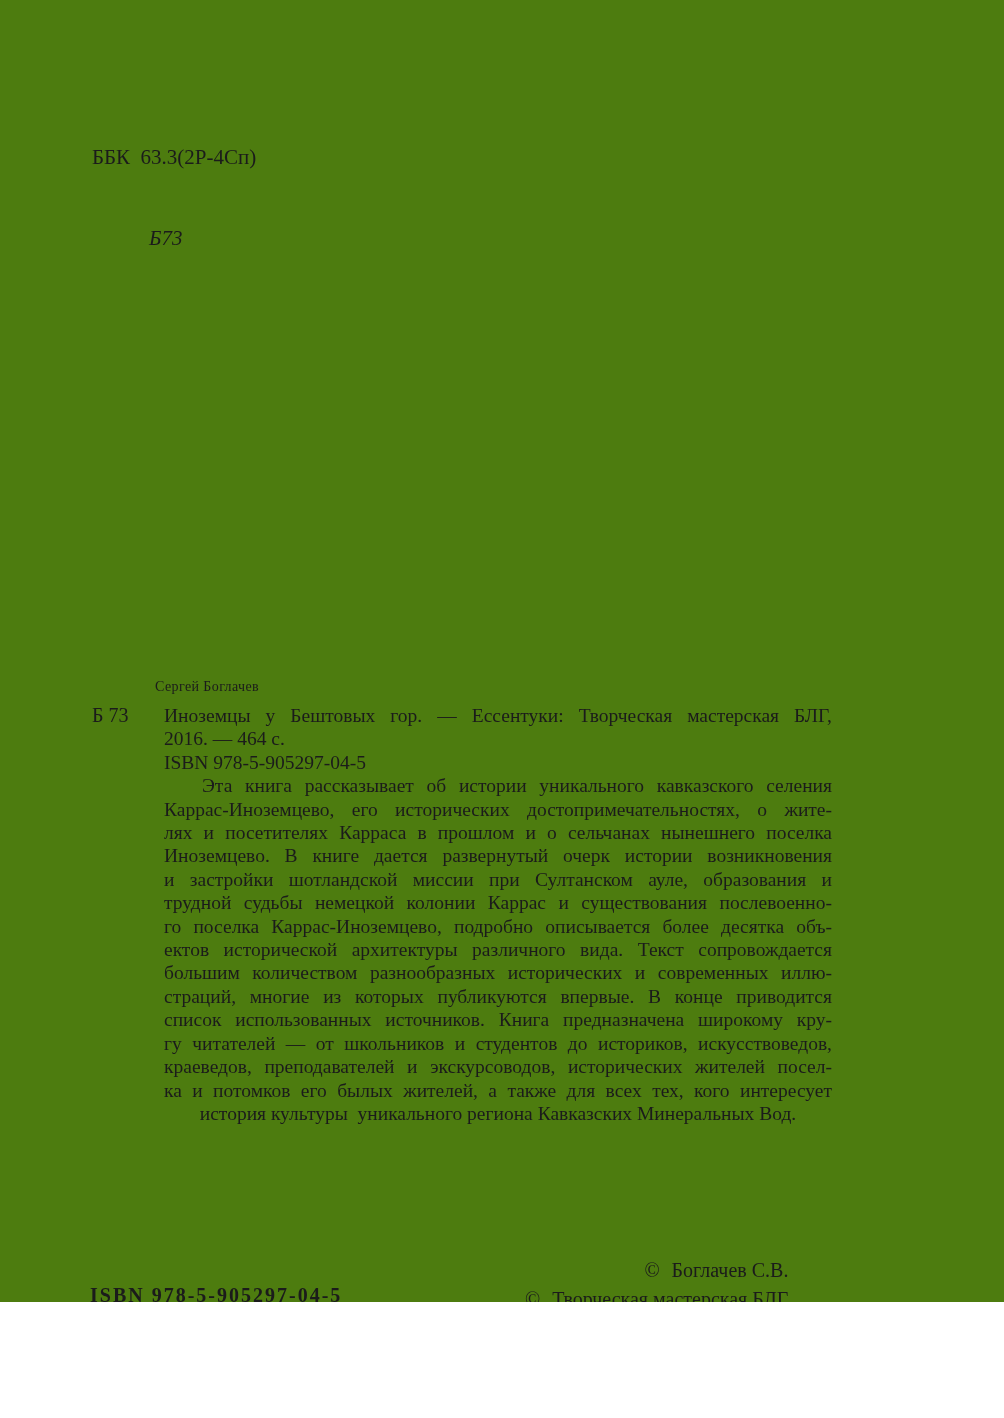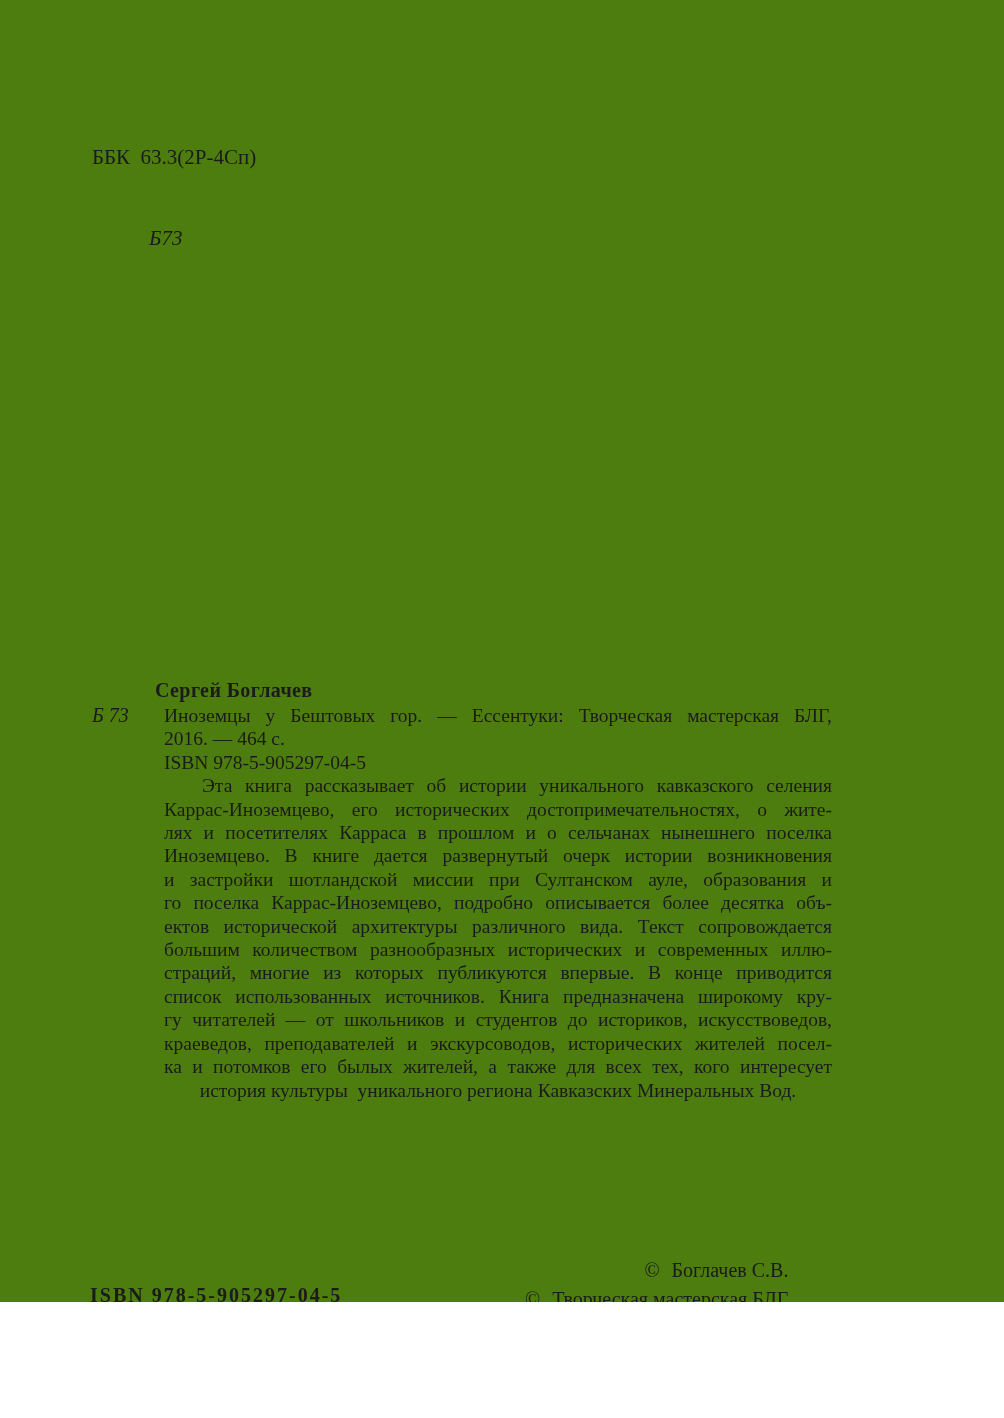--- a/index.html
+++ b/index.html
@@ -25,32 +25,31 @@
     line-height: 27px;
     white-space: pre;
   }
   .bbk .bbk2 { margin-left: 57px; font-style: italic; }
 
   
   .author {
     position: absolute;
     left: 155px;
     top: 679px;
-    font-size: 20px;
-    font-weight: bold;
+    font-size: 14px;
+    font-weight: normal;
     letter-spacing: 0.4px;
   }
 
   
   .margin-code {
     position: absolute;
     left: 92px;
     top: 704px;
     font-size: 20px;
-    font-style: italic;
   }
 
   
   .textblock {
     position: absolute;
     left: 164px;
     top: 704px;
     width: 668px;
     font-size: 19.5px;
     line-height: 23.4px;
@@ -102,20 +101,21 @@
   <div class="textblock">
     <div class="line j">Иноземцы у Бештовых гор. — Ессентуки: Творческая мастерская БЛГ,</div>
     <div class="line">2016. — 464 с.</div>
     <div class="line">ISBN 978-5-905297-04-5</div>
 
     <div class="line j indent">Эта книга рассказывает об истории уникального кавказского селения</div>
     <div class="line j">Каррас-Иноземцево, его исторических достопримечательностях, о жите-</div>
     <div class="line j">лях и посетителях Карраса в прошлом и о сельчанах нынешнего поселка</div>
     <div class="line j">Иноземцево. В книге дается развернутый очерк истории возникновения</div>
     <div class="line j">и застройки шотландской миссии при Султанском ауле, образования и</div>
+    <div class="line j">трудной судьбы немецкой колонии Каррас и существования послевоенно-</div>
     <div class="line j">го поселка Каррас-Иноземцево, подробно описывается более десятка объ-</div>
     <div class="line j">ектов исторической архитектуры различного вида. Текст сопровождается</div>
     <div class="line j">большим количеством разнообразных исторических и современных иллю-</div>
     <div class="line j">страций, многие из которых публикуются впервые. В конце приводится</div>
     <div class="line j">список использованных источников. Книга предназначена широкому кру-</div>
     <div class="line j">гу читателей — от школьников и студентов до историков, искусствоведов,</div>
     <div class="line j">краеведов, преподавателей и экскурсоводов, исторических жителей посел-</div>
     <div class="line j">ка и потомков его былых жителей, а также для всех тех, кого интересует</div>
     <div class="line pre">история культуры  уникального региона Кавказских Минеральных Вод.</div>
   </div>

